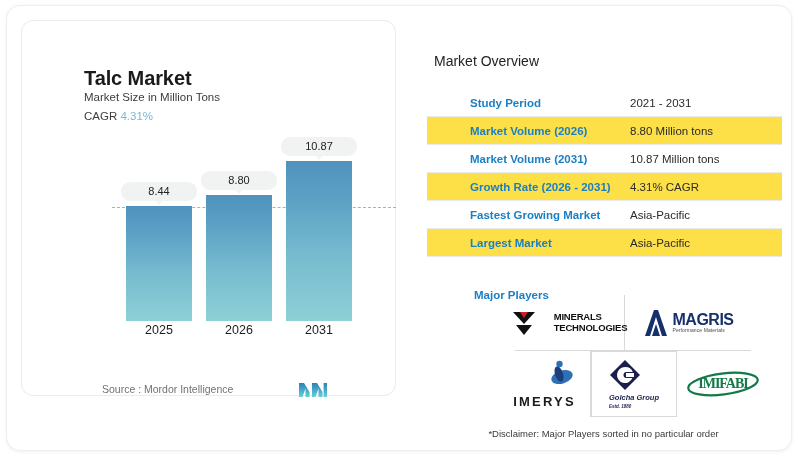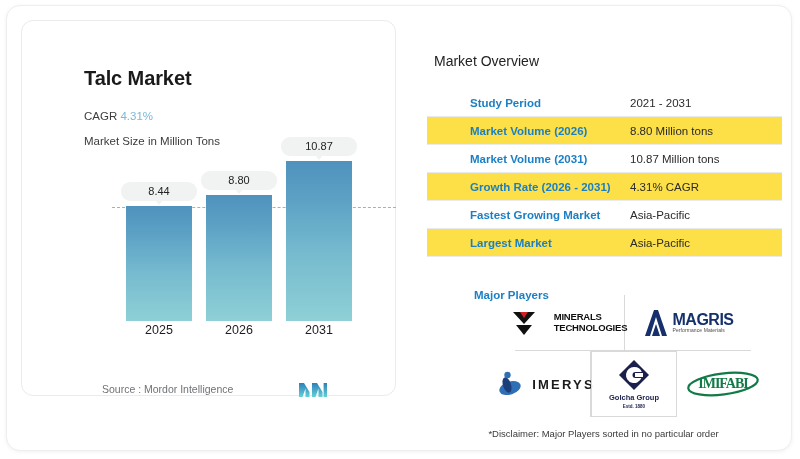--- a/index.html
+++ b/index.html
@@ -28,21 +28,21 @@
     border-radius:12px;
     box-sizing:border-box;
   }
   .chart-title{
     position:absolute;left:62px;top:46px;
     font-size:20px;font-weight:bold;color:#1a1a1a;
     letter-spacing:-0.1px;
   }
   .chart-sub{
     position:absolute;left:62px;top:70px;
-    font-size:11.5px;color:#3c3c3c;margin-top:44px;
+    font-size:11.5px;color:#3c3c3c;
   }
   .chart-cagr{
     position:absolute;left:62px;top:89px;
     font-size:11.5px;color:#3c3c3c;
   }
   .chart-cagr .val{color:#7ab8d4;}
 
   .plot{
     position:absolute;left:14px;top:110px;
     width:360px;height:220px;
@@ -152,23 +152,23 @@
     width:345px;text-align:center;
     font-size:9.5px;color:#3a3a3a;
   }
 
   
   .mt-wrap{display:flex;align-items:center;gap:18px;}
   .mt-text{font-size:9.5px;line-height:10.5px;font-weight:bold;color:#0f0f0f;font-family:"Liberation Sans",sans-serif;letter-spacing:-0.2px;}
   .magris-wrap{display:flex;align-items:center;gap:4px;justify-content:flex-end;}
   .magris-text{font-size:16px;font-weight:bold;color:#16306b;letter-spacing:-0.5px;line-height:15px;}
   .magris-sub{font-size:5px;color:#4a4a4a;letter-spacing:0.1px;}
-  .imerys-wrap{display:flex;flex-direction:row;align-items:center;gap:8px;}
+  .imerys-wrap{display:flex;flex-direction:column;align-items:flex-end;gap:8px;}
   .imerys-text{font-size:13px;font-weight:bold;color:#1b1b1b;letter-spacing:2.2px;}
-  .golcha-wrap{display:flex;flex-direction:column;align-items:center;gap:2px;}
+  .golcha-wrap{display:flex;flex-direction:column;align-items:flex-start;gap:2px;font-style:italic;}
   .golcha-text{font-size:7.5px;font-weight:bold;color:#1b1f4b;}
   .golcha-est{font-size:4.5px;font-weight:bold;color:#1b1f4b;}
   .imifabi-text{
     font-size:14px;font-weight:bold;color:#117a46;
     letter-spacing:-1px;font-family:"Liberation Serif",serif;
   }
 </style>
 </head>
 <body>
 

